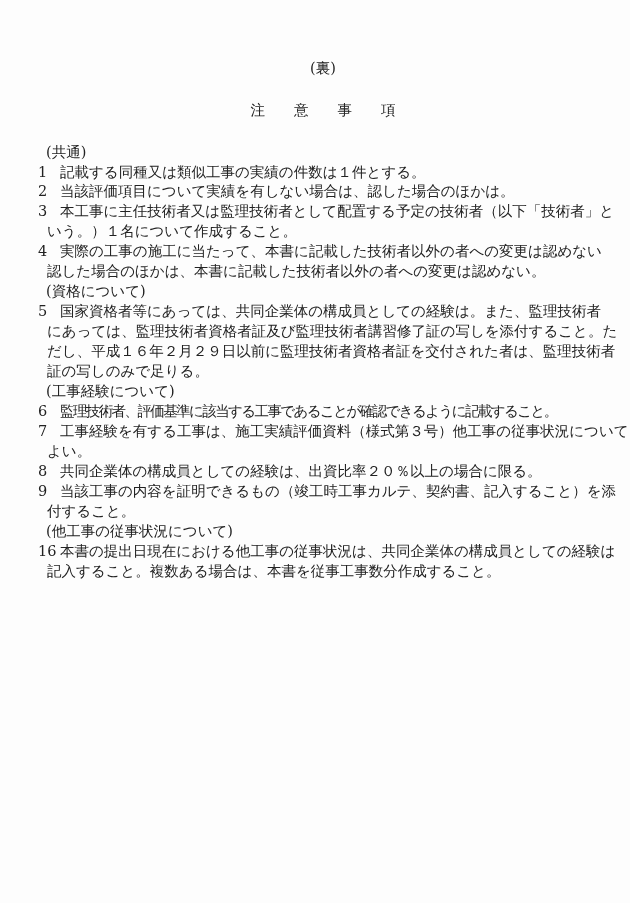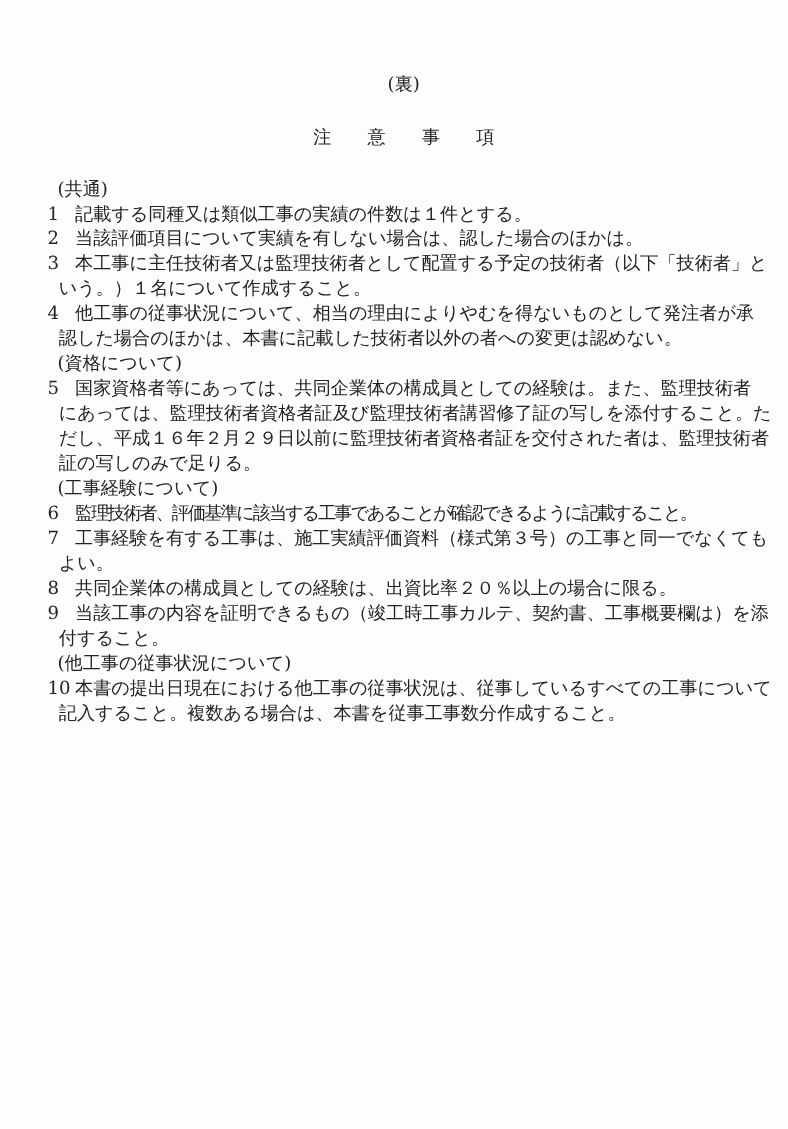--- a/index.html
+++ b/index.html
@@ -41,40 +41,40 @@
 
   <div class="line sect" style="top:142px">(共通)</div>
 
   <div class="line item" style="top:162px"><span class="num">1</span><span class="txt">記載する同種又は類似工事の実績の件数は１件とする。</span></div>
 
   <div class="line item" style="top:181px"><span class="num">2</span><span class="txt">当該評価項目について実績を有しない場合は、認した場合のほかは。</span></div>
 
   <div class="line item" style="top:201px"><span class="num">3</span><span class="txt">本工事に主任技術者又は監理技術者として配置する予定の技術者（以下「技術者」と</span></div>
   <div class="line cont" style="top:221px">いう。）１名について作成すること。</div>
 
-  <div class="line item" style="top:241px"><span class="num">4</span><span class="txt">他工事の従事状況について、相当の理由によりやむを得ないものとして発注者が承</span></div>
+  <div class="line item" style="top:241px"><span class="num">4</span><span class="txt">実際の工事の施工に当たって、本書に記載した技術者以外の者への変更は認めない</span></div>
   <div class="line cont" style="top:261px">認した場合のほかは、本書に記載した技術者以外の者への変更は認めない。</div>
 
   <div class="line sect" style="top:281px">(資格について)</div>
 
   <div class="line item" style="top:301px"><span class="num">5</span><span class="txt">国家資格者等にあっては、共同企業体の構成員としての経験は。また、監理技術者</span></div>
   <div class="line cont" style="top:321px">にあっては、監理技術者資格者証及び監理技術者講習修了証の写しを添付すること。た</div>
   <div class="line cont" style="top:341px">だし、平成１６年２月２９日以前に監理技術者資格者証を交付された者は、監理技術者</div>
   <div class="line cont" style="top:361px">証の写しのみで足りる。</div>
 
   <div class="line sect" style="top:381px">(工事経験について)</div>
 
   <div class="line item tight" style="top:401px"><span class="num">6</span><span class="txt">監理技術者、評価基準に該当する工事であることが確認できるように記載すること。</span></div>
 
-  <div class="line item" style="top:421px"><span class="num">7</span><span class="txt">工事経験を有する工事は、施工実績評価資料（様式第３号）の工事と同一でなくても</span></div>
+  <div class="line item" style="top:421px"><span class="num">7</span><span class="txt">工事経験を有する工事は、施工実績評価資料（様式第３号）他工事の従事状況について</span></div>
   <div class="line cont" style="top:441px">よい。</div>
 
   <div class="line item" style="top:461px"><span class="num">8</span><span class="txt">共同企業体の構成員としての経験は、出資比率２０％以上の場合に限る。</span></div>
 
-  <div class="line item" style="top:481px"><span class="num">9</span><span class="txt">当該工事の内容を証明できるもの（竣工時工事カルテ、契約書、工事概要欄は）を添</span></div>
+  <div class="line item" style="top:481px"><span class="num">9</span><span class="txt">当該工事の内容を証明できるもの（竣工時工事カルテ、契約書、記入すること）を添</span></div>
   <div class="line cont" style="top:501px">付すること。</div>
 
   <div class="line sect" style="top:521px">(他工事の従事状況について)</div>
 
-  <div class="line item" style="top:541px"><span class="num">10</span><span class="txt">本書の提出日現在における他工事の従事状況は、従事しているすべての工事について</span></div>
+  <div class="line item" style="top:541px"><span class="num">16</span><span class="txt">本書の提出日現在における他工事の従事状況は、共同企業体の構成員としての経験は</span></div>
   <div class="line cont" style="top:561px">記入すること。複数ある場合は、本書を従事工事数分作成すること。</div>
 
 </div>
 
 </body></html>

